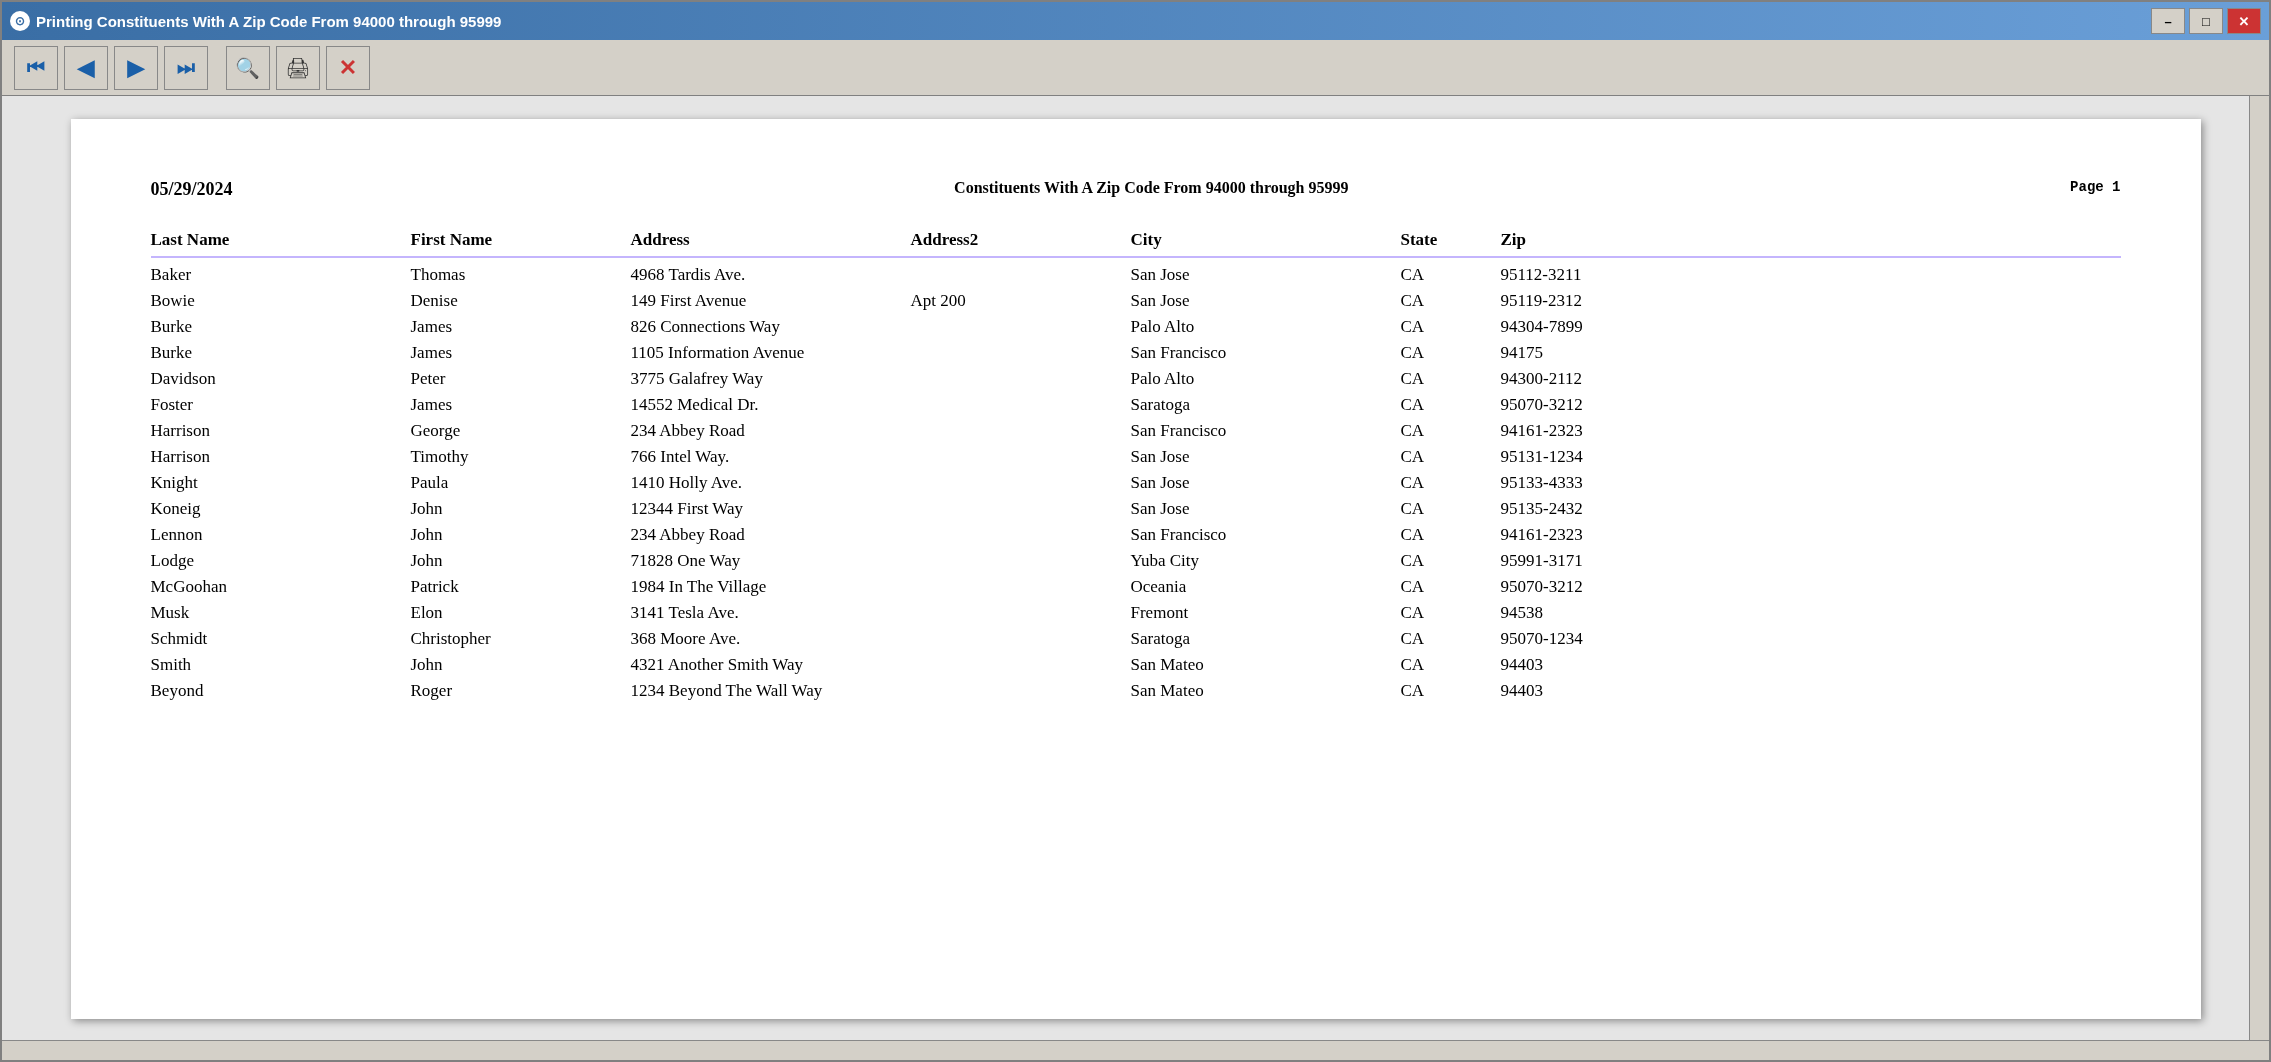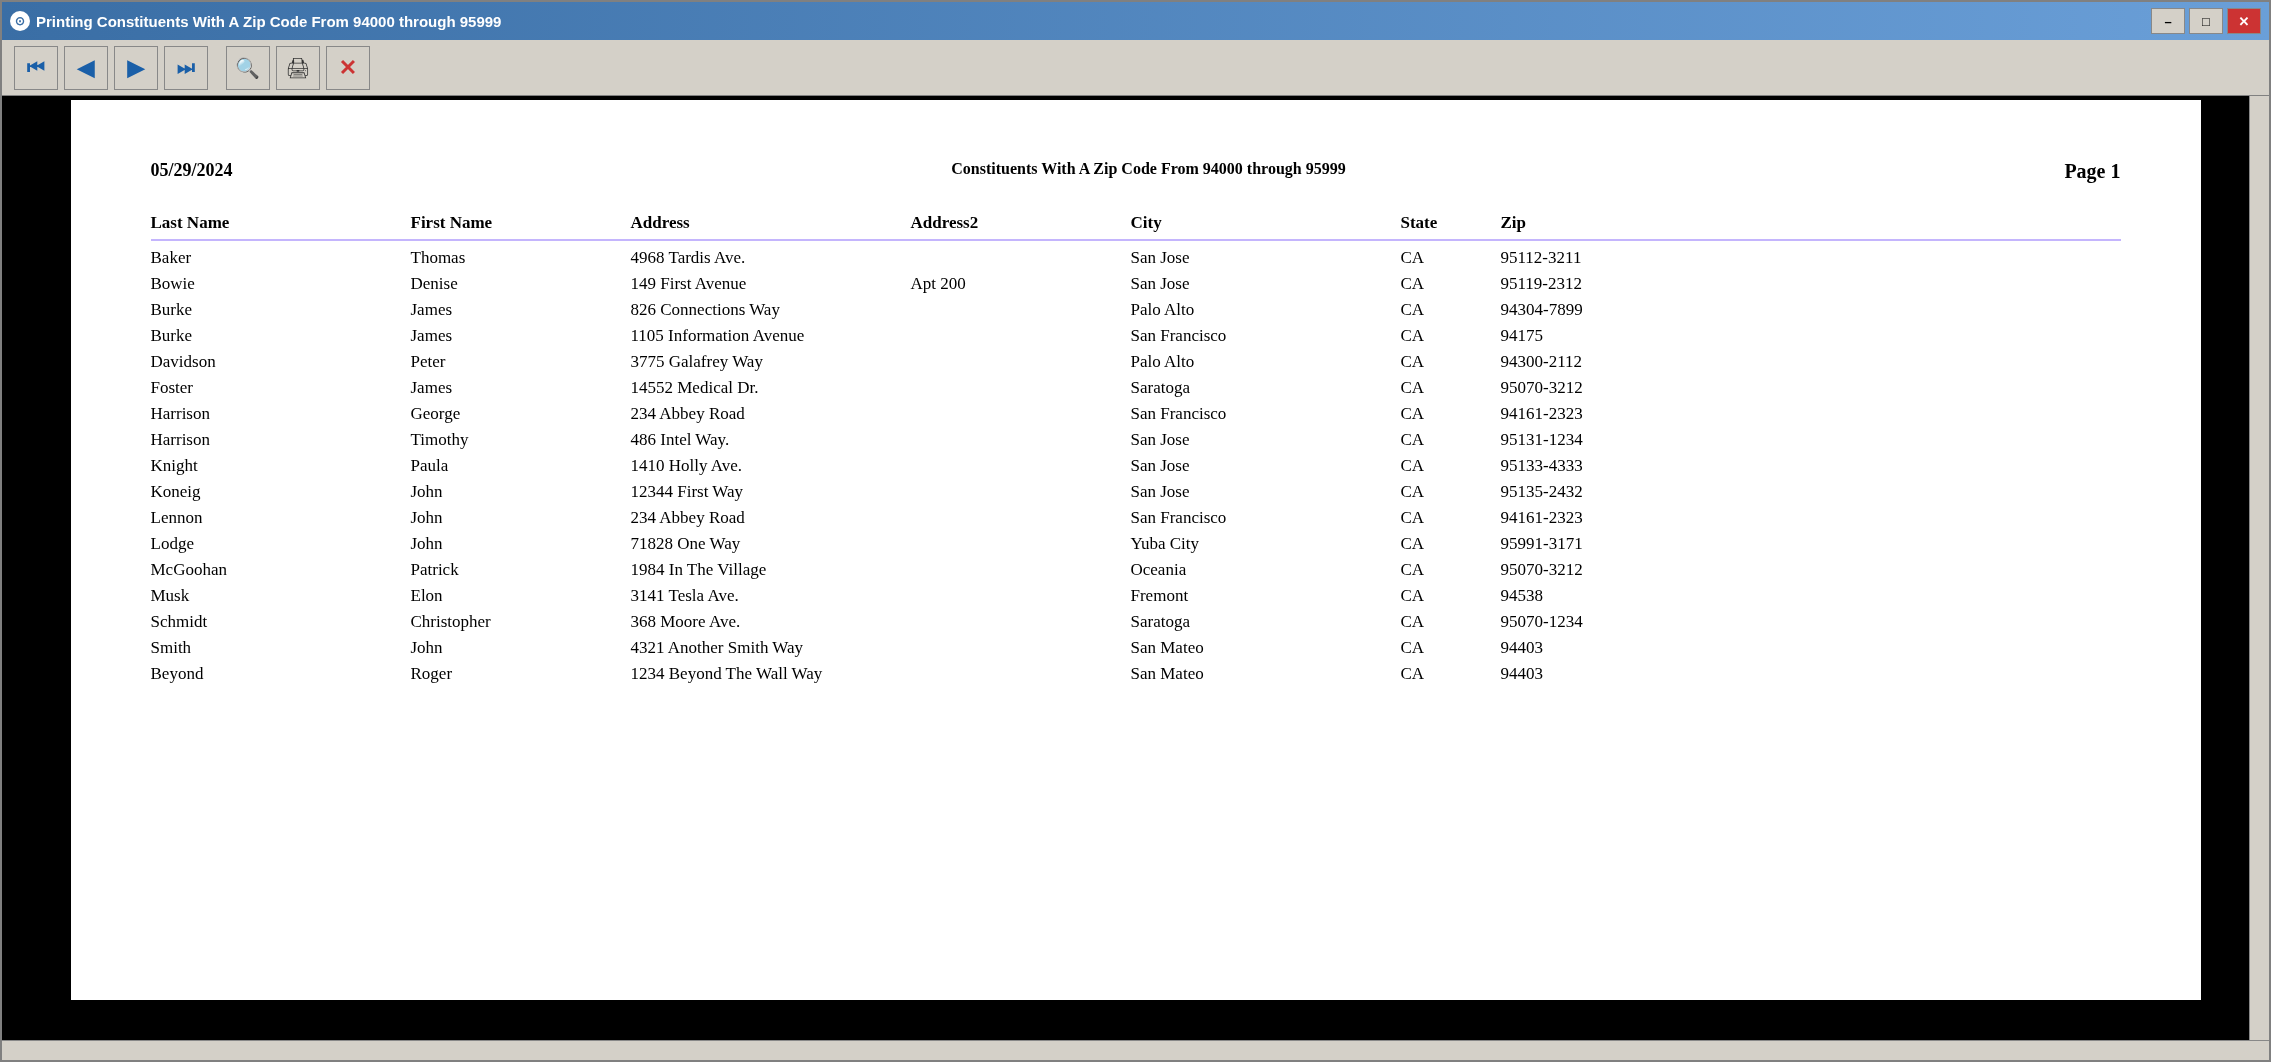--- a/index.html
+++ b/index.html
@@ -101,23 +101,23 @@
       justify-content: center;
       font-size: 22px;
     }
 
     .toolbar-separator {
       width: 6px;
     }
 
     .content-area {
       flex: 1;
-      background: #000000;
+      background: #e5e5e5;
       overflow: auto;
-      padding: 4px 30px;
+      padding: 23px 30px;
       position: relative;
     }
 
     .scrollbar-right {
       position: absolute;
       right: 0;
       top: 0;
       bottom: 20px;
       width: 20px;
       background: #d4d0c8;
@@ -167,23 +167,23 @@
       font-family: 'Times New Roman', serif;
     }
 
     .page-title-line2 {
       font-size: 16px;
       font-weight: bold;
       font-family: 'Times New Roman', serif;
     }
 
     .page-number {
-      font-size: 20px;
-      font-weight: bold;
-      font-family: Liberation Serif, serif;
+      font-size: 14px;
+      font-weight: bold;
+      font-family: Liberation Mono, monospace;
     }
 
     .table-section {
       margin-top: 30px;
     }
 
     .col-headers {
       display: flex;
       border-bottom: 2px solid #c4b5fd;
       padding-bottom: 6px;
@@ -339,21 +339,21 @@
       <div class="data-cell col-first-name">George</div>
       <div class="data-cell col-address">234 Abbey Road</div>
       <div class="data-cell col-address2"></div>
       <div class="data-cell col-city">San Francisco</div>
       <div class="data-cell col-state">CA</div>
       <div class="data-cell col-zip">94161-2323</div>
     </div>
             <div class="data-row">
       <div class="data-cell col-last-name">Harrison</div>
       <div class="data-cell col-first-name">Timothy</div>
-      <div class="data-cell col-address">486 Intel Way.</div>
+      <div class="data-cell col-address">766 Intel Way.</div>
       <div class="data-cell col-address2"></div>
       <div class="data-cell col-city">San Jose</div>
       <div class="data-cell col-state">CA</div>
       <div class="data-cell col-zip">95131-1234</div>
     </div>
             <div class="data-row">
       <div class="data-cell col-last-name">Knight</div>
       <div class="data-cell col-first-name">Paula</div>
       <div class="data-cell col-address">1410 Holly Ave.</div>
       <div class="data-cell col-address2"></div>

